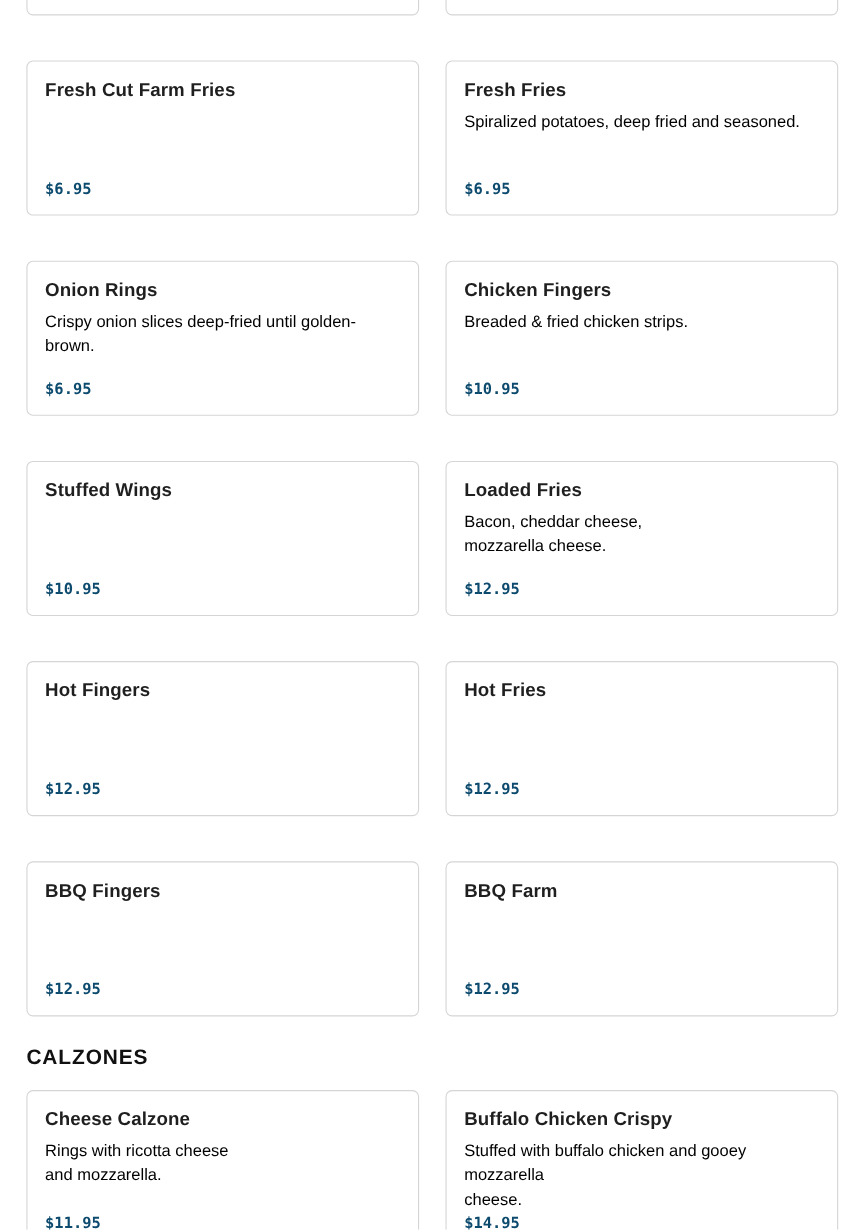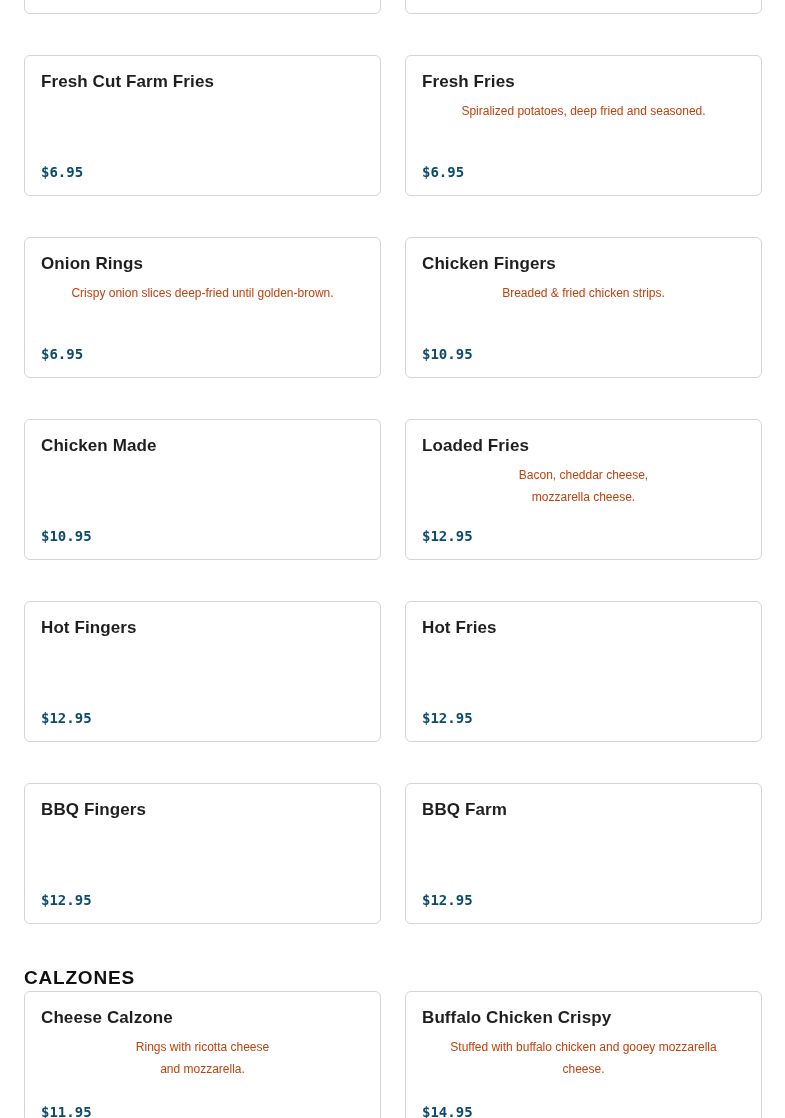--- a/index.html
+++ b/index.html
@@ -40,25 +40,24 @@
   .card.tall { height: 178px; }
   .card-title {
     font-size: 17px;
     font-weight: 700;
     color: #1f1f1f;
     letter-spacing: 0.1px;
     line-height: 21px;
   }
   .card-desc {
     margin-top: 8px;
-    font-size: 12px;
+    font-size: 15px;
     line-height: 22px;
-    color: #c2410c;
+    color: #000000;
     white-space: pre-line;
-    text-align: center;
   }
   .card-price {
     position: absolute;
     left: 16px;
     bottom: 14px;
     font-family: "DejaVu Sans Mono", monospace;
     font-size: 14px;
     font-weight: 700;
     color: #0c4a6e;
     line-height: 17px;
@@ -67,21 +66,20 @@
   .card.tall .card-price { bottom: auto; top: 112px; }
   .section-heading {
     position: absolute;
     left: 24px;
     top: 951px;
     font-size: 19px;
     font-weight: 800;
     letter-spacing: 0.8px;
     color: #111111;
     line-height: 21px;
-    margin-top: 16px;
   }
 </style>
 </head>
 <body>
 
 <div class="page">
 
   <div class="grid" id="top-partial-row">
     <div class="card partial">
       <div class="card-price">$6.95</div>
@@ -111,21 +109,21 @@
       <div class="card-price">$6.95</div>
     </div>
 
     <div class="card">
       <div class="card-title">Chicken Fingers</div>
       <div class="card-desc">Breaded &amp; fried chicken strips.</div>
       <div class="card-price">$10.95</div>
     </div>
 
     <div class="card">
-      <div class="card-title">Chicken Made</div>
+      <div class="card-title">Stuffed Wings</div>
       <div class="card-desc"></div>
       <div class="card-price">$10.95</div>
     </div>
 
     <div class="card">
       <div class="card-title">Loaded Fries</div>
       <div class="card-desc">Bacon, cheddar cheese,
 mozzarella cheese.</div>
       <div class="card-price">$12.95</div>
     </div>

